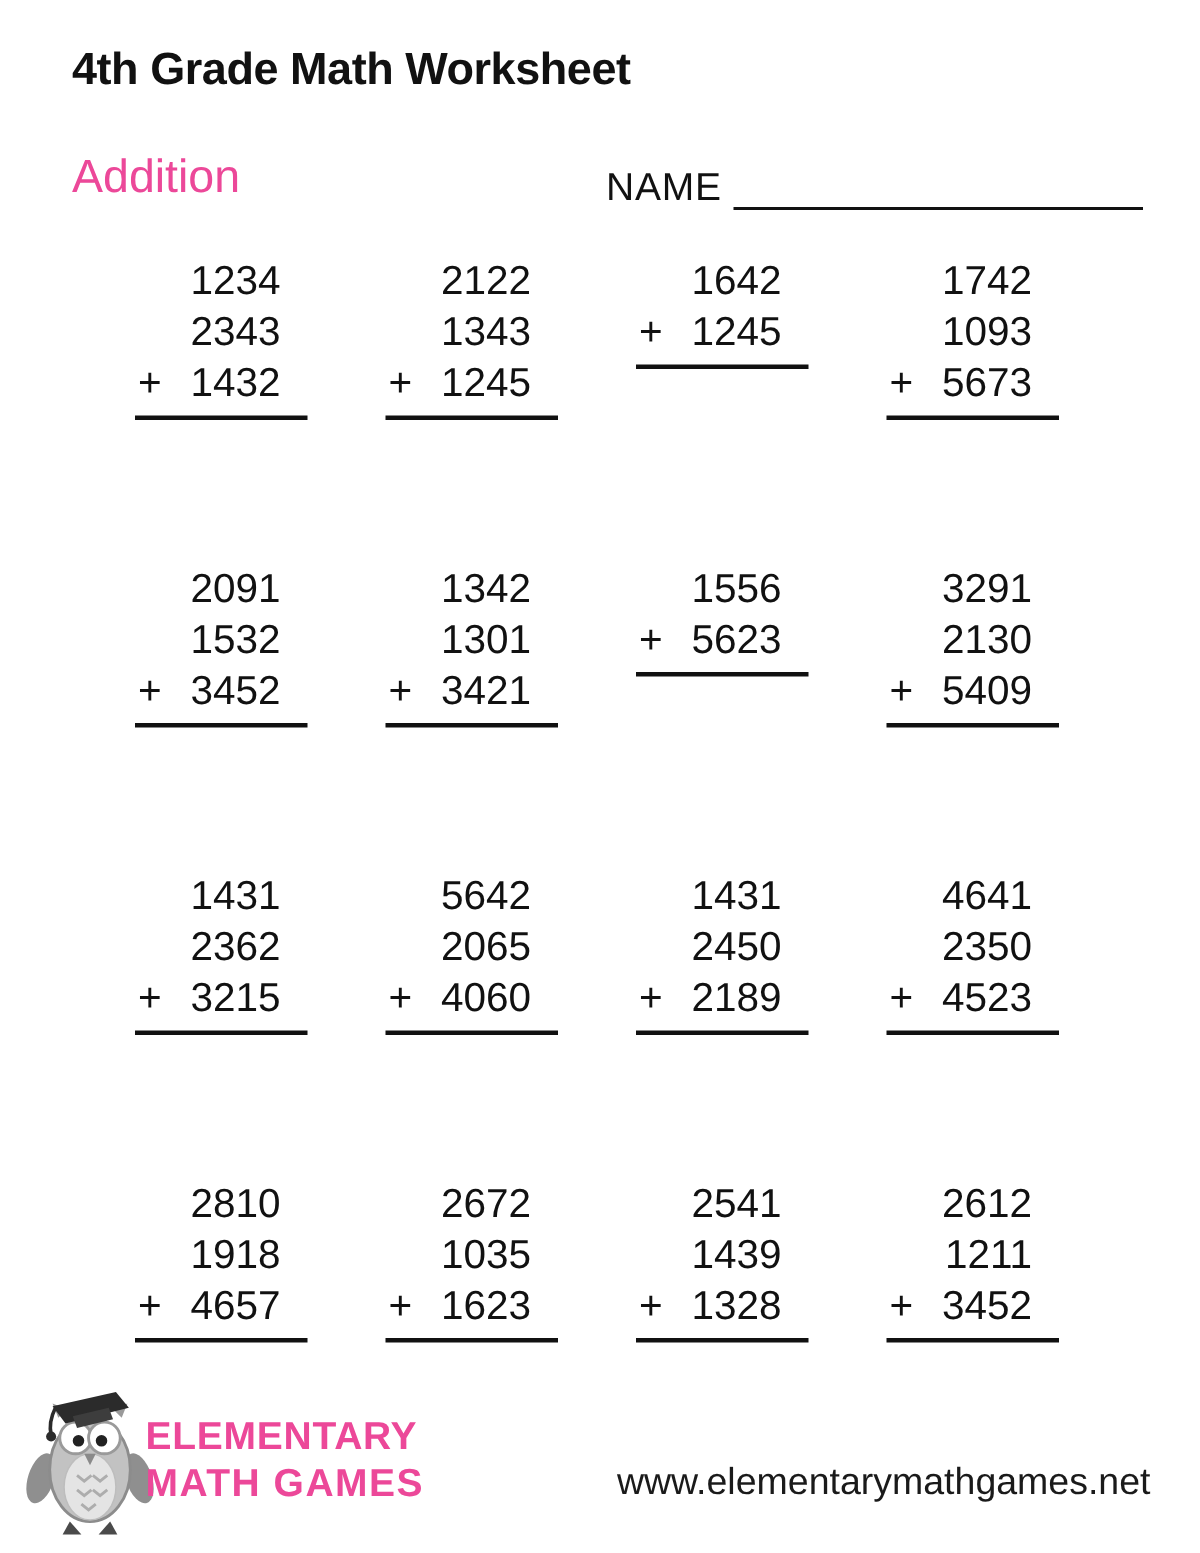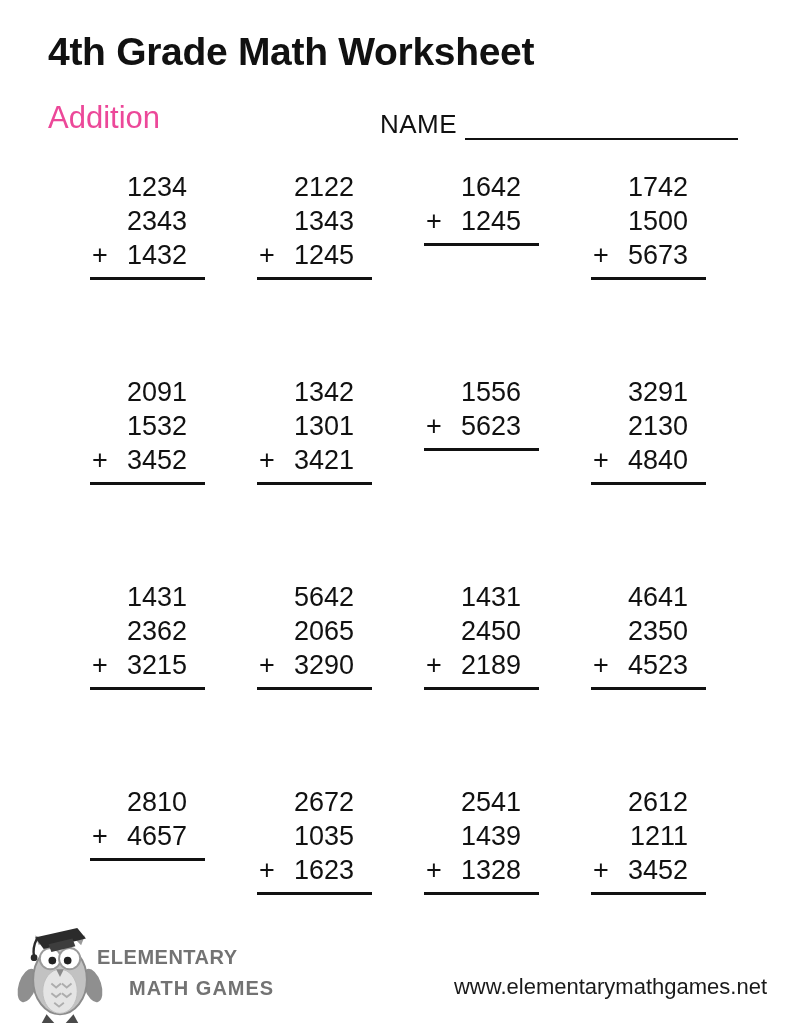--- a/index.html
+++ b/index.html
@@ -12,37 +12,37 @@
     color: #1a1a1a;
     overflow: hidden;
   }
 
   
   .title {
     position: absolute;
     left: 48px;
     top: 30px;
     margin: 0;
-    font-size: 39px;
+    font-size: 30px;
     font-weight: 700;
     letter-spacing: -0.3px;
     color: #111;
   }
   .subtitle {
     position: absolute;
     left: 48px;
     top: 100px;
     margin: 0;
     font-size: 31px;
     font-weight: 400;
     color: #ec4899;
   }
   .name-row {
     position: absolute;
-    left: 380px;
+    left: 404px;
     top: 106px;
     width: 358px;
     display: flex;
     align-items: flex-end;
   }
   .name-label {
     font-size: 26px;
     letter-spacing: 0.5px;
     color: #111;
   }
@@ -92,31 +92,31 @@
   .owl-logo {
     position: absolute;
     left: 12px;
     top: 922px;
   }
   .logo-text {
     position: absolute;
     left: 97px;
     top: 942px;
     font-weight: 700;
-    font-size: 20px;
+    font-size: 26px;
     line-height: 31px;
     letter-spacing: 0.5px;
-    color: #737373;
-  }
-  .logo-text .line2 { letter-spacing: 1px; margin-left: 32px; }
+    color: #ec4899;
+  }
+  .logo-text .line2 { letter-spacing: 1px; }
   .website {
     position: absolute;
     right: 33px;
     top: 974px;
-    font-size: 22px;
+    font-size: 25px;
     color: #1a1a1a;
   }
 </style>
 </head>
 <body>
 
 <div class="page">
 
   <h1 class="title">4th Grade Math Worksheet</h1>
 
@@ -152,21 +152,21 @@
       <div class="addend">1642</div>
       <div class="plus-row">
         <span class="plus">+</span>
         <span class="addend">1245</span>
       </div>
       <div class="answer-line"></div>
     </div>
 
     <div class="problem">
       <div class="addend">1742</div>
-      <div class="addend">1500</div>
+      <div class="addend">1093</div>
       <div class="plus-row">
         <span class="plus">+</span>
         <span class="addend">5673</span>
       </div>
       <div class="answer-line"></div>
     </div>
 
     <div class="problem">
       <div class="addend">2091</div>
       <div class="addend">1532</div>
@@ -194,41 +194,41 @@
         <span class="addend">5623</span>
       </div>
       <div class="answer-line"></div>
     </div>
 
     <div class="problem">
       <div class="addend">3291</div>
       <div class="addend">2130</div>
       <div class="plus-row">
         <span class="plus">+</span>
-        <span class="addend">4840</span>
+        <span class="addend">5409</span>
       </div>
       <div class="answer-line"></div>
     </div>
 
     <div class="problem">
       <div class="addend">1431</div>
       <div class="addend">2362</div>
       <div class="plus-row">
         <span class="plus">+</span>
         <span class="addend">3215</span>
       </div>
       <div class="answer-line"></div>
     </div>
 
     <div class="problem">
       <div class="addend">5642</div>
       <div class="addend">2065</div>
       <div class="plus-row">
         <span class="plus">+</span>
-        <span class="addend">3290</span>
+        <span class="addend">4060</span>
       </div>
       <div class="answer-line"></div>
     </div>
 
     <div class="problem">
       <div class="addend">1431</div>
       <div class="addend">2450</div>
       <div class="plus-row">
         <span class="plus">+</span>
         <span class="addend">2189</span>
@@ -241,20 +241,21 @@
       <div class="addend">2350</div>
       <div class="plus-row">
         <span class="plus">+</span>
         <span class="addend">4523</span>
       </div>
       <div class="answer-line"></div>
     </div>
 
     <div class="problem">
       <div class="addend">2810</div>
+      <div class="addend">1918</div>
       <div class="plus-row">
         <span class="plus">+</span>
         <span class="addend">4657</span>
       </div>
       <div class="answer-line"></div>
     </div>
 
     <div class="problem">
       <div class="addend">2672</div>
       <div class="addend">1035</div>

